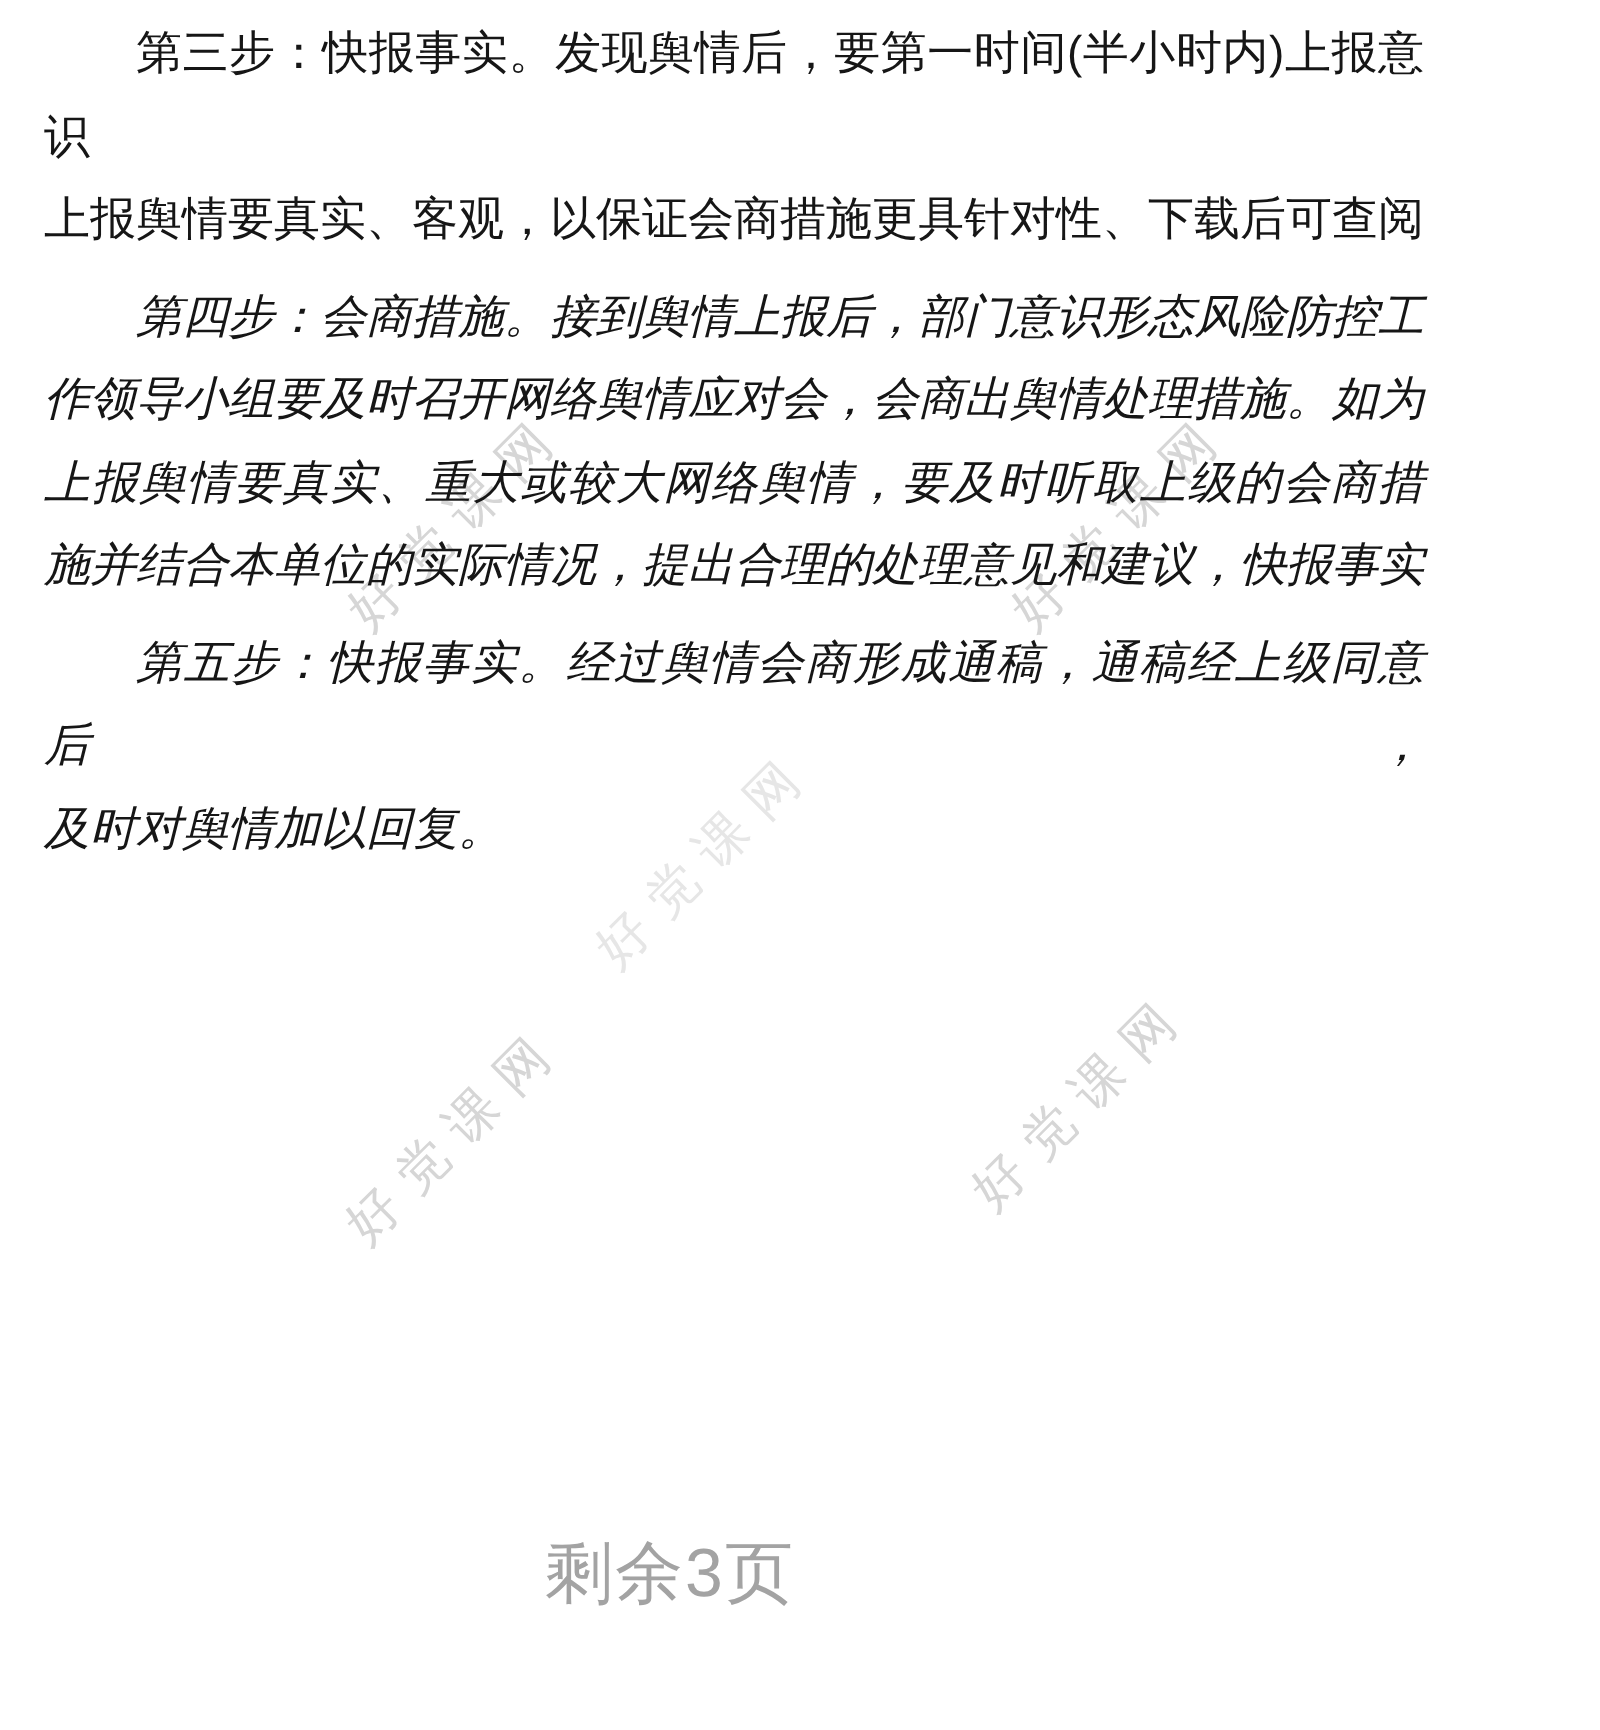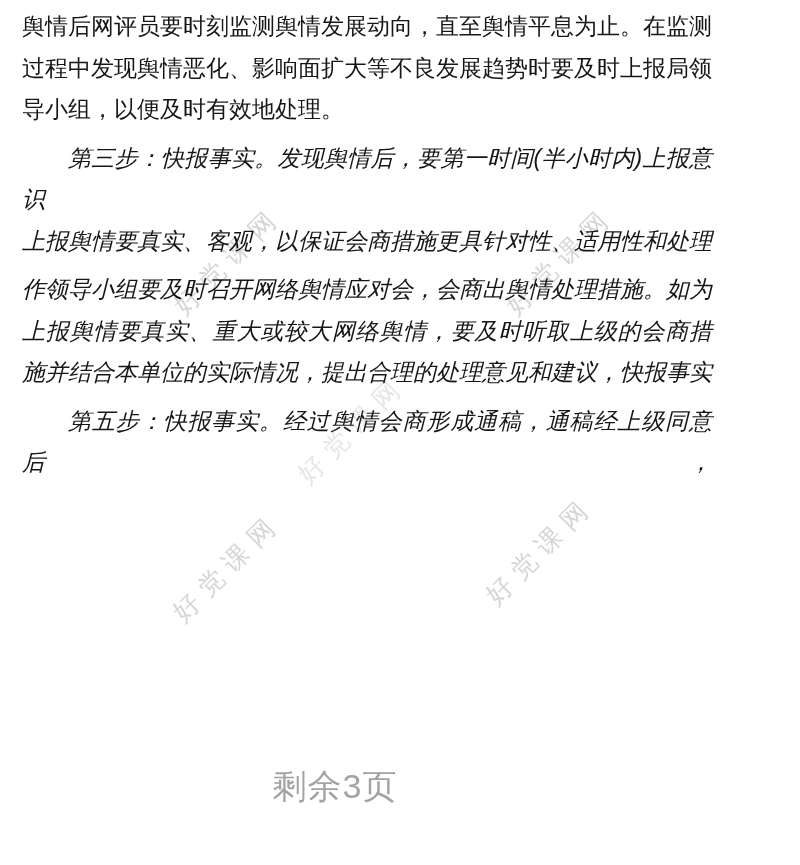--- a/index.html
+++ b/index.html
@@ -84,38 +84,35 @@
 <div class="watermark-layer">
   <span class="watermark wm-1">好党课网</span>
   <span class="watermark wm-2">好党课网</span>
   <span class="watermark wm-3">好党课网</span>
   <span class="watermark wm-4">好党课网</span>
   <span class="watermark wm-5">好党课网</span>
 </div>
 
 <div class="doc-content">
 
+
   <div class="para">
-    <div class="doc-line fill">舆情后网评员要时刻监测舆情发展动向，直至舆情平息为止。在监测</div>
-    <div class="doc-line fill">过程中发现舆情恶化、影响面扩大等不良发展趋势时要及时上报局领</div>
-    <div class="doc-line">导小组，以便及时有效地处理。</div>
+    <div class="doc-line fill indent">第三步：快报事实。发现舆情后，要第一时间(半小时内)上报意识</div>
+    <div class="doc-line fill">上报舆情要真实、客观，以保证会商措施更具针对性、下载后可查阅</div>
   </div>
 
   <div class="para">
-    <div class="doc-line fill indent">第三步：快报事实。发现舆情后，要第一时间(半小时内)上报意识</div>
-    <div class="doc-line fill">上报舆情要真实、客观，以保证会商措施更具针对性、适用性和处理</div>
-  </div>
-
-  <div class="para">
+    <div class="doc-line fill indent">第四步：会商措施。接到舆情上报后，部门意识形态风险防控工</div>
     <div class="doc-line fill">作领导小组要及时召开网络舆情应对会，会商出舆情处理措施。如为</div>
     <div class="doc-line fill">上报舆情要真实、重大或较大网络舆情，要及时听取上级的会商措</div>
     <div class="doc-line fill">施并结合本单位的实际情况，提出合理的处理意见和建议，快报事实</div>
   </div>
 
   <div class="para">
     <div class="doc-line fill indent">第五步：快报事实。经过舆情会商形成通稿，通稿经上级同意后，</div>
+    <div class="doc-line">及时对舆情加以回复。</div>
   </div>
 
 </div>
 
 <div class="footer-hint">
   <span>剩余3页</span>
 </div>
 
 </body></html>

